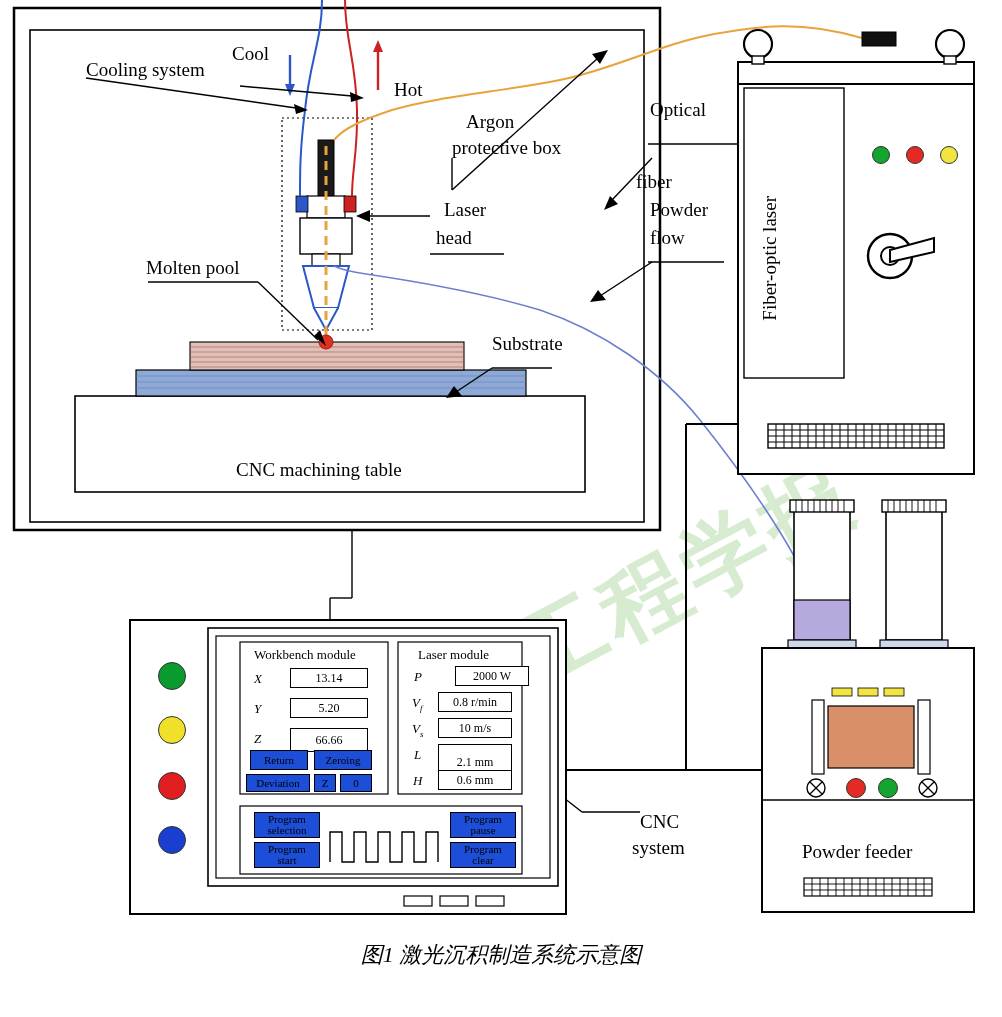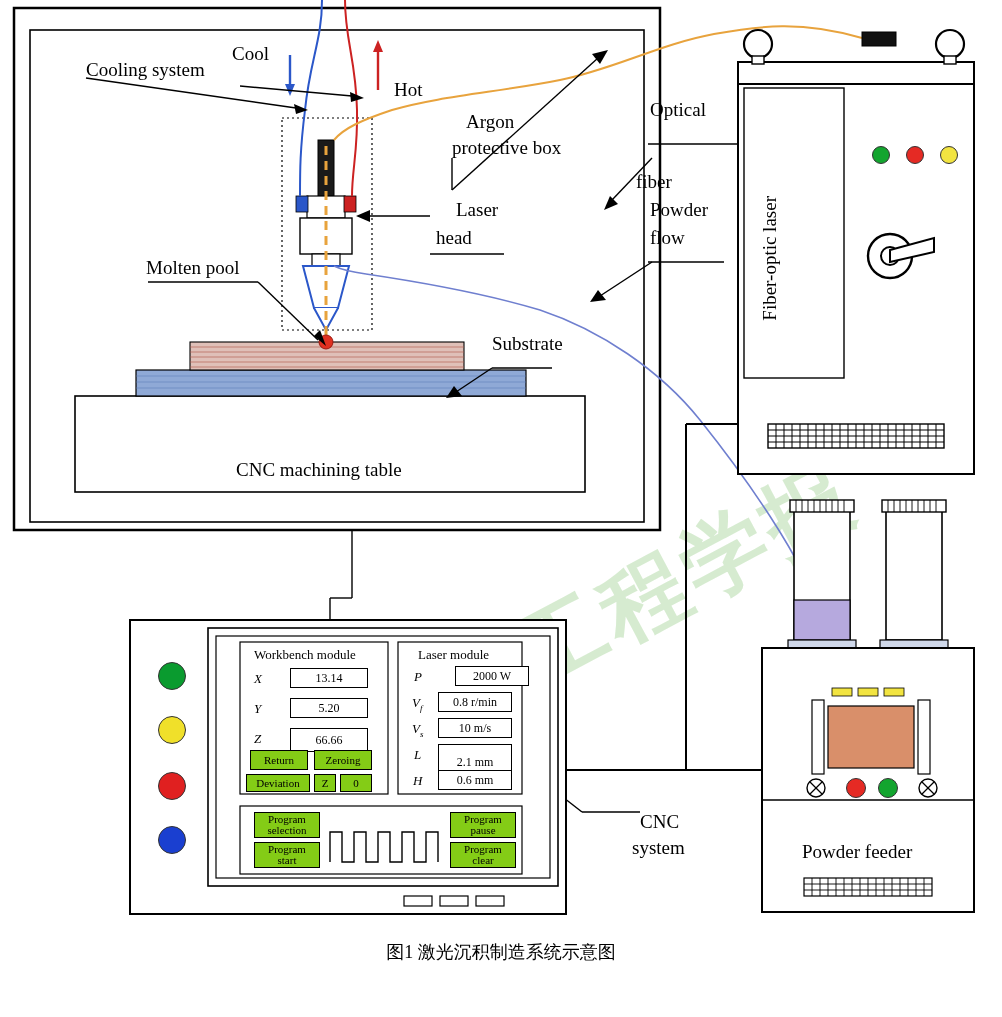--- a/index.html
+++ b/index.html
@@ -25,21 +25,21 @@
     pointer-events: none;
   }
   .lbl {
     position: absolute;
     font-family: "Liberation Serif", serif;
     color: #000;
     white-space: nowrap;
     line-height: 1.1;
   }
   .f19 { font-size: 19px; }
-  .f18 { font-size: 18px; }
+  .f18 { font-size: 22px; font-style: italic; }
   .f17 { font-size: 17px; }
   .f13 { font-size: 13px; }
   .vert {
     writing-mode: vertical-rl;
     transform: rotate(180deg);
   }
   .caption {
     position: absolute;
     width: 1002px;
     text-align: center;
@@ -57,21 +57,21 @@
     line-height: 1;
     display: flex;
     align-items: center;
     justify-content: center;
     color: #000;
   }
   .btn {
     position: absolute;
     border: 1px solid #000;
     box-sizing: border-box;
-    background: #84cc16;
+    background: #1d4ed8;
     font-family: "Liberation Serif", serif;
     font-size: 11px;
     text-align: center;
     line-height: 1.0;
     display: flex;
     align-items: center;
     justify-content: center;
     color: #000;
     padding: 0 1px;
   }
@@ -334,21 +334,21 @@
 
   <div class="lbl f19" style="left:466px; top:112px;text-align:right;">Argon</div>
   <div class="lbl f19" style="left:452px; top:138px;">protective box</div>
 
   <div class="lbl f19" style="left:650px; top:100px;">Optical</div>
   <div class="lbl f19" style="left:636px; top:124px;margin-top:48px;">fiber</div>
 
   <div class="lbl f19" style="left:650px; top:200px;">Powder</div>
   <div class="lbl f19" style="left:650px; top:228px;">flow</div>
 
-  <div class="lbl f19" style="left:456px; top:200px;">Laser</div>
+  <div class="lbl f19" style="left:444px; top:200px;">Laser</div>
   <div class="lbl f19" style="left:436px; top:228px;">head</div>
 
   <div class="lbl f19" style="left:146px; top:258px;">Molten pool</div>
   <div class="lbl f19" style="left:492px; top:334px;">Substrate</div>
   <div class="lbl f19" style="left:236px; top:460px;">CNC machining table</div>
 
   <div class="lbl f19 vert" style="left:760px; top:196px;">Fiber-optic laser</div>
   <div class="lbl f19" style="left:802px; top:842px;">Powder feeder</div>
 
   <div class="lbl f19" style="left:640px; top:812px;">CNC</div>

